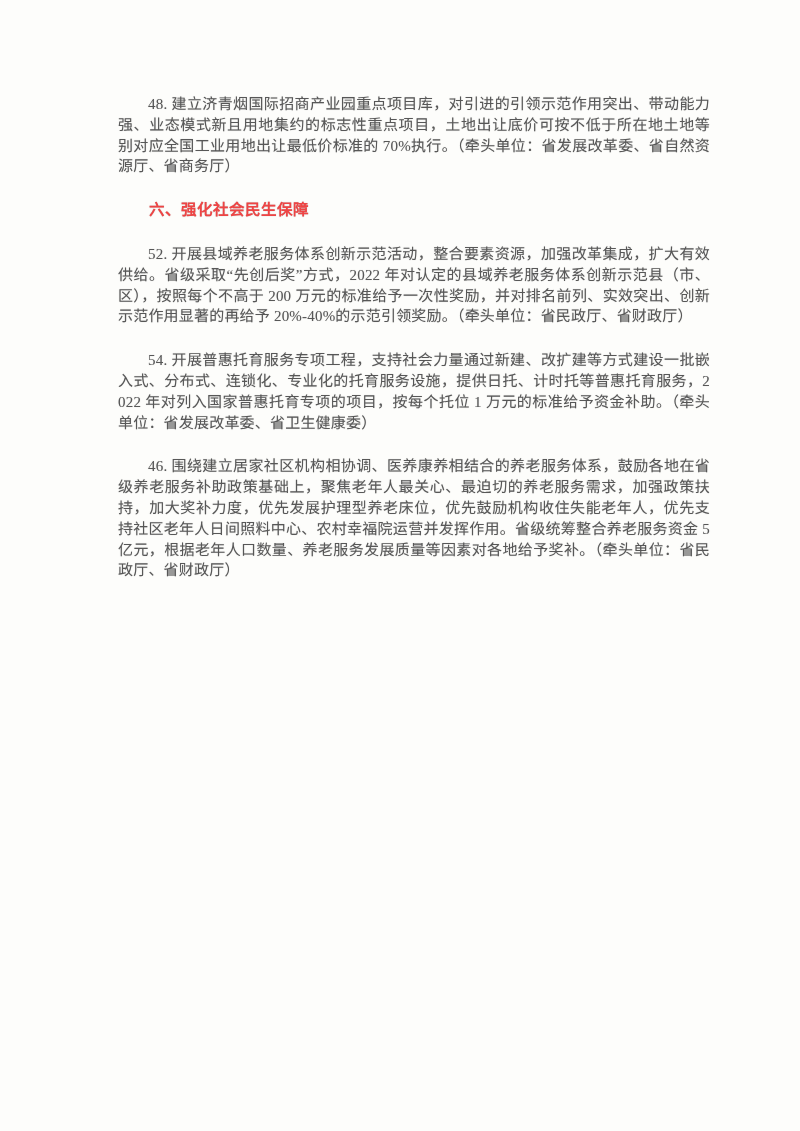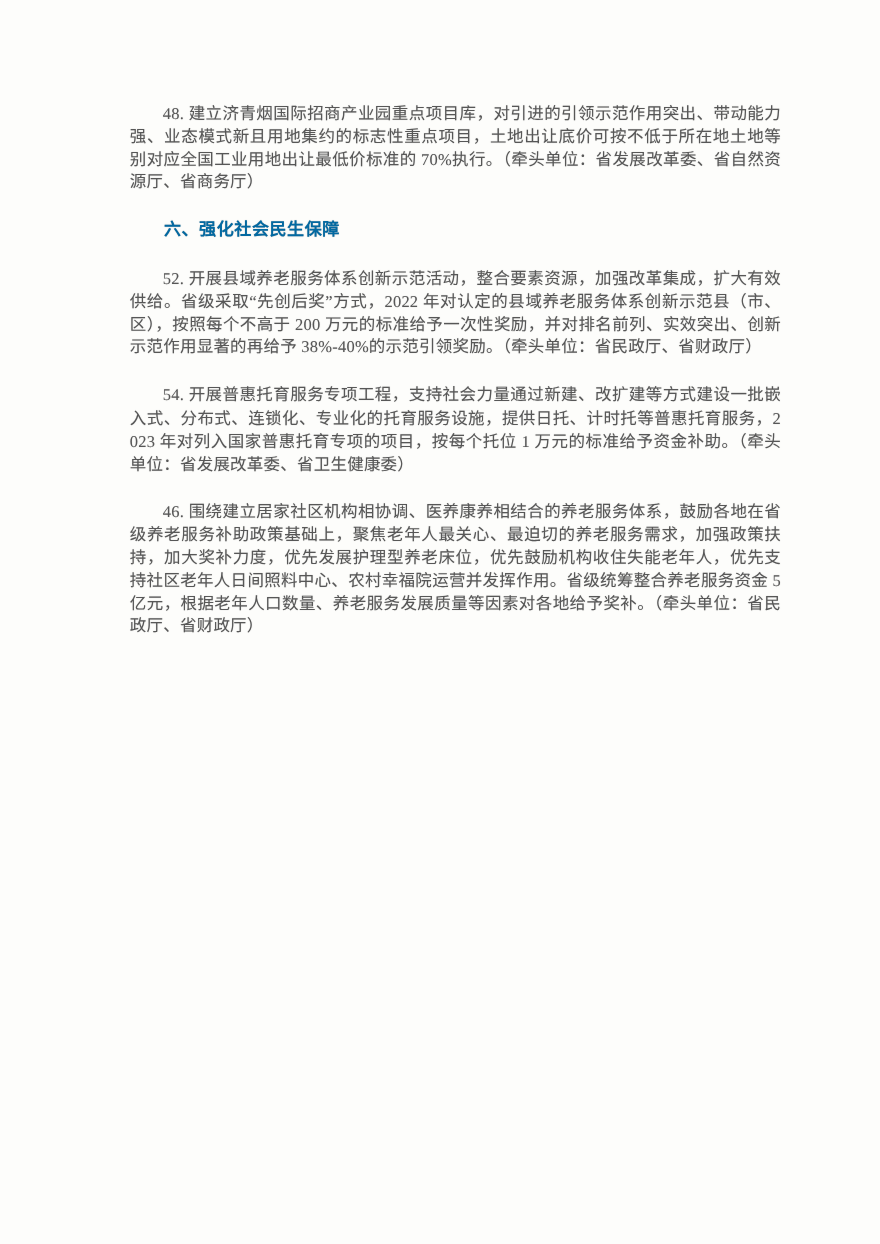--- a/index.html
+++ b/index.html
@@ -33,31 +33,31 @@
     text-align: justify;
     text-indent: 2em;
     letter-spacing: 0.2px;
     text-shadow: 0 0 1px rgba(95,95,95,0.35);
     word-break: break-all;
   }
   .heading {
     margin: 0 0 23px 0;
     font-size: 15.5px;
     line-height: 20.8px;
-    color: #0369a1;
+    color: #ef4444;
     font-weight: bold;
     text-indent: 2em;
     letter-spacing: 0.5px;
     text-shadow: 0 0 1px rgba(70,70,70,0.4);
   }
 </style>
 </head>
 <body>
 
 <div class="page">
   <div class="content">
     <p class="para">48. 建立济青烟国际招商产业园重点项目库，对引进的引领示范作用突出、带动能力强、业态模式新且用地集约的标志性重点项目，土地出让底价可按不低于所在地土地等别对应全国工业用地出让最低价标准的 70%执行。（牵头单位：省发展改革委、省自然资源厅、省商务厅）</p>
     <h2 class="heading">六、强化社会民生保障</h2>
-    <p class="para">52. 开展县域养老服务体系创新示范活动，整合要素资源，加强改革集成，扩大有效供给。省级采取“先创后奖”方式，2022 年对认定的县域养老服务体系创新示范县（市、区），按照每个不高于 200 万元的标准给予一次性奖励，并对排名前列、实效突出、创新示范作用显著的再给予 38%-40%的示范引领奖励。（牵头单位：省民政厅、省财政厅）</p>
-    <p class="para">54. 开展普惠托育服务专项工程，支持社会力量通过新建、改扩建等方式建设一批嵌入式、分布式、连锁化、专业化的托育服务设施，提供日托、计时托等普惠托育服务，2023 年对列入国家普惠托育专项的项目，按每个托位 1 万元的标准给予资金补助。（牵头单位：省发展改革委、省卫生健康委）</p>
+    <p class="para">52. 开展县域养老服务体系创新示范活动，整合要素资源，加强改革集成，扩大有效供给。省级采取“先创后奖”方式，2022 年对认定的县域养老服务体系创新示范县（市、区），按照每个不高于 200 万元的标准给予一次性奖励，并对排名前列、实效突出、创新示范作用显著的再给予 20%-40%的示范引领奖励。（牵头单位：省民政厅、省财政厅）</p>
+    <p class="para">54. 开展普惠托育服务专项工程，支持社会力量通过新建、改扩建等方式建设一批嵌入式、分布式、连锁化、专业化的托育服务设施，提供日托、计时托等普惠托育服务，2022 年对列入国家普惠托育专项的项目，按每个托位 1 万元的标准给予资金补助。（牵头单位：省发展改革委、省卫生健康委）</p>
     <p class="para">46. 围绕建立居家社区机构相协调、医养康养相结合的养老服务体系，鼓励各地在省级养老服务补助政策基础上，聚焦老年人最关心、最迫切的养老服务需求，加强政策扶持，加大奖补力度，优先发展护理型养老床位，优先鼓励机构收住失能老年人，优先支持社区老年人日间照料中心、农村幸福院运营并发挥作用。省级统筹整合养老服务资金 5 亿元，根据老年人口数量、养老服务发展质量等因素对各地给予奖补。（牵头单位：省民政厅、省财政厅）</p>
   </div>
 </div>
 
 </body></html>

